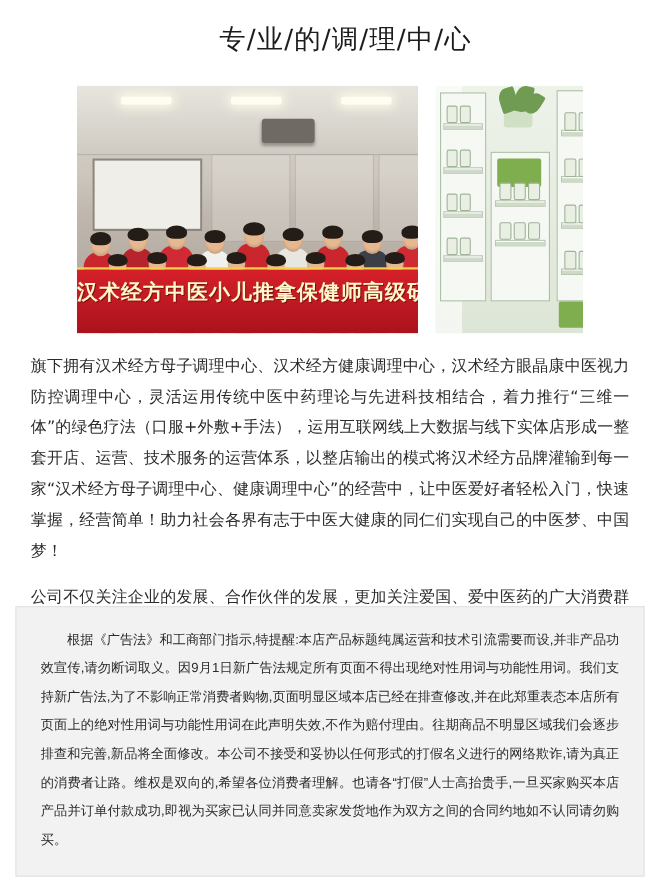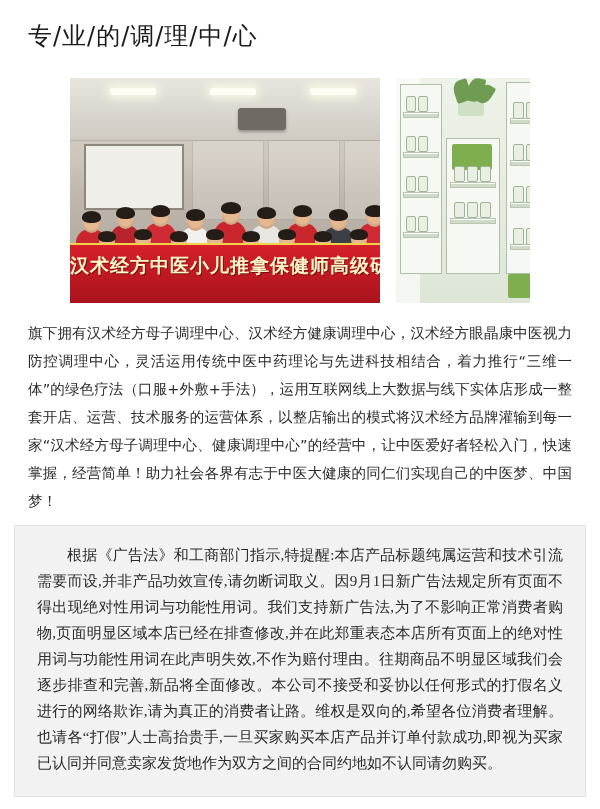--- a/index.html
+++ b/index.html
@@ -26,20 +26,21 @@
   .title-wrap {
     padding: 20px 0 14px 28px;
   }
   .title {
     font-size: 24px;
     letter-spacing: 1px;
     color: #1c1c1c;
     font-family: "DejaVu Sans", "Liberation Sans", sans-serif;
     font-weight: 400;
     white-space: nowrap;
+    text-align: center;
   }
 
   
   .photos {
     display: flex;
     width: 460px;
     margin: 12px auto;
     height: 225px;
     gap: 16px;
   }
@@ -165,26 +166,26 @@
   .disclaimer h4 {
     margin: 0 0 10px 0;
     text-align: center;
     font-size: 14.5px;
     font-weight: bold;
     color: #1a1a1a;
     font-family: "DejaVu Sans", "Liberation Sans", sans-serif;
   }
   .disclaimer p {
     margin: 0;
-    font-size: 15px;
+    font-size: 12px;
     line-height: 26px;
     text-align: justify;
     color: #2b2b2b;
     text-indent: 2em;
-    font-family: Liberation Serif, serif;
+    font-family: Liberation Sans, sans-serif;
   }
 </style>
 </head>
 <body>
 
 <div class="page">
 
   <div class="title-wrap">
     <div class="title">专/业/的/调/理/中/心</div>
   </div>

